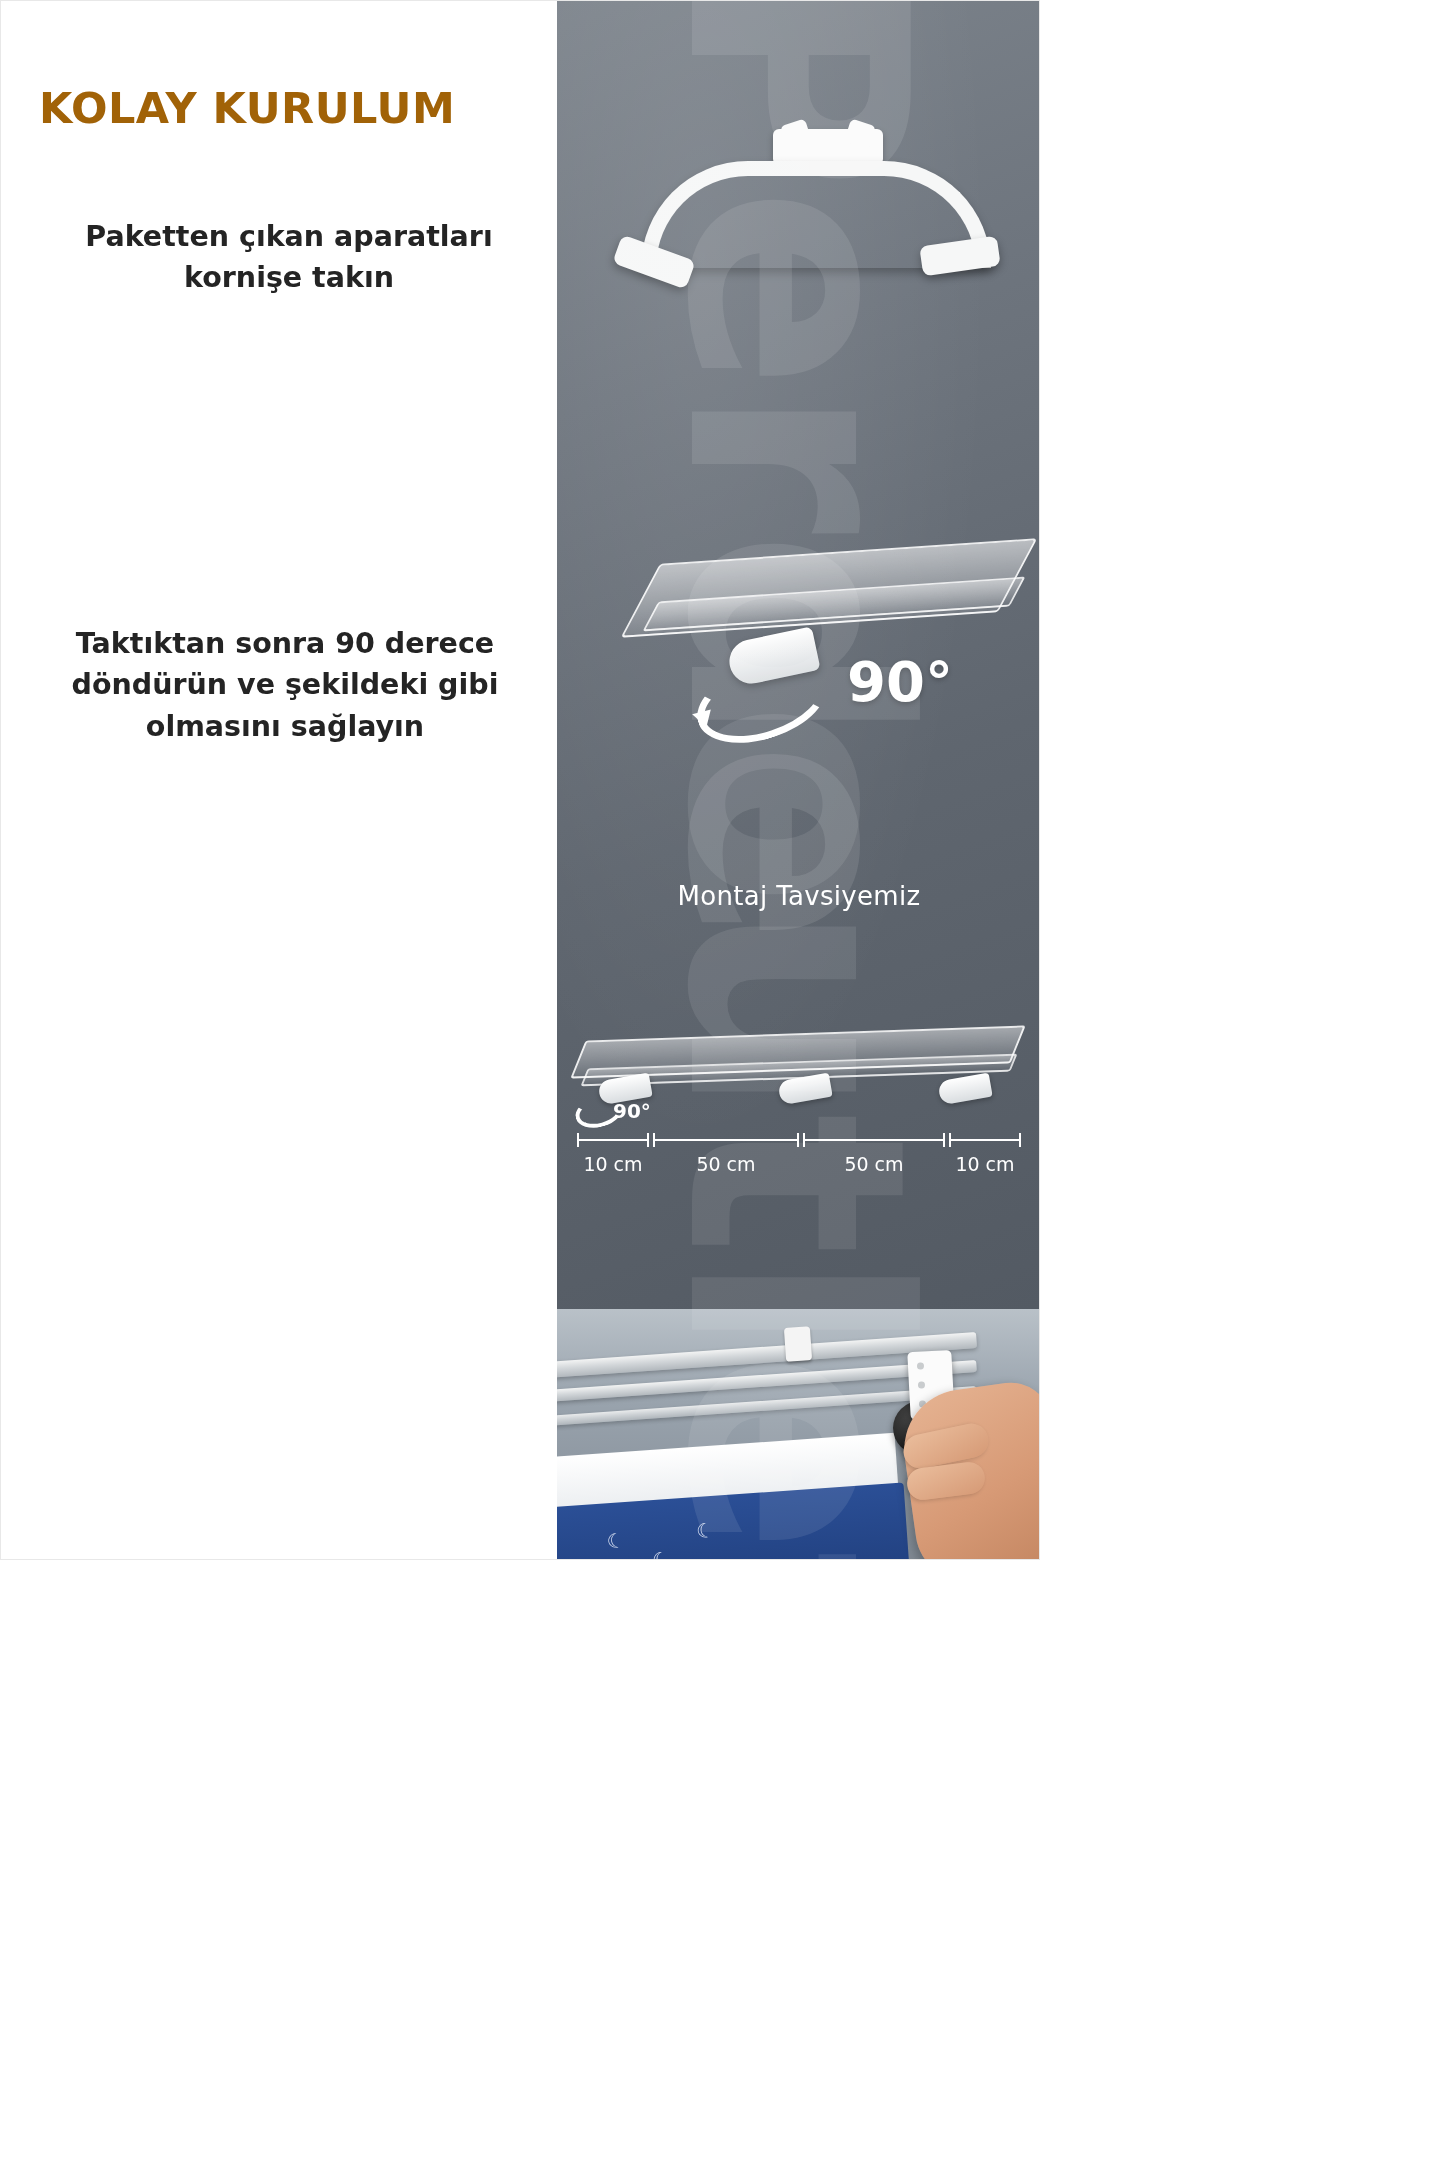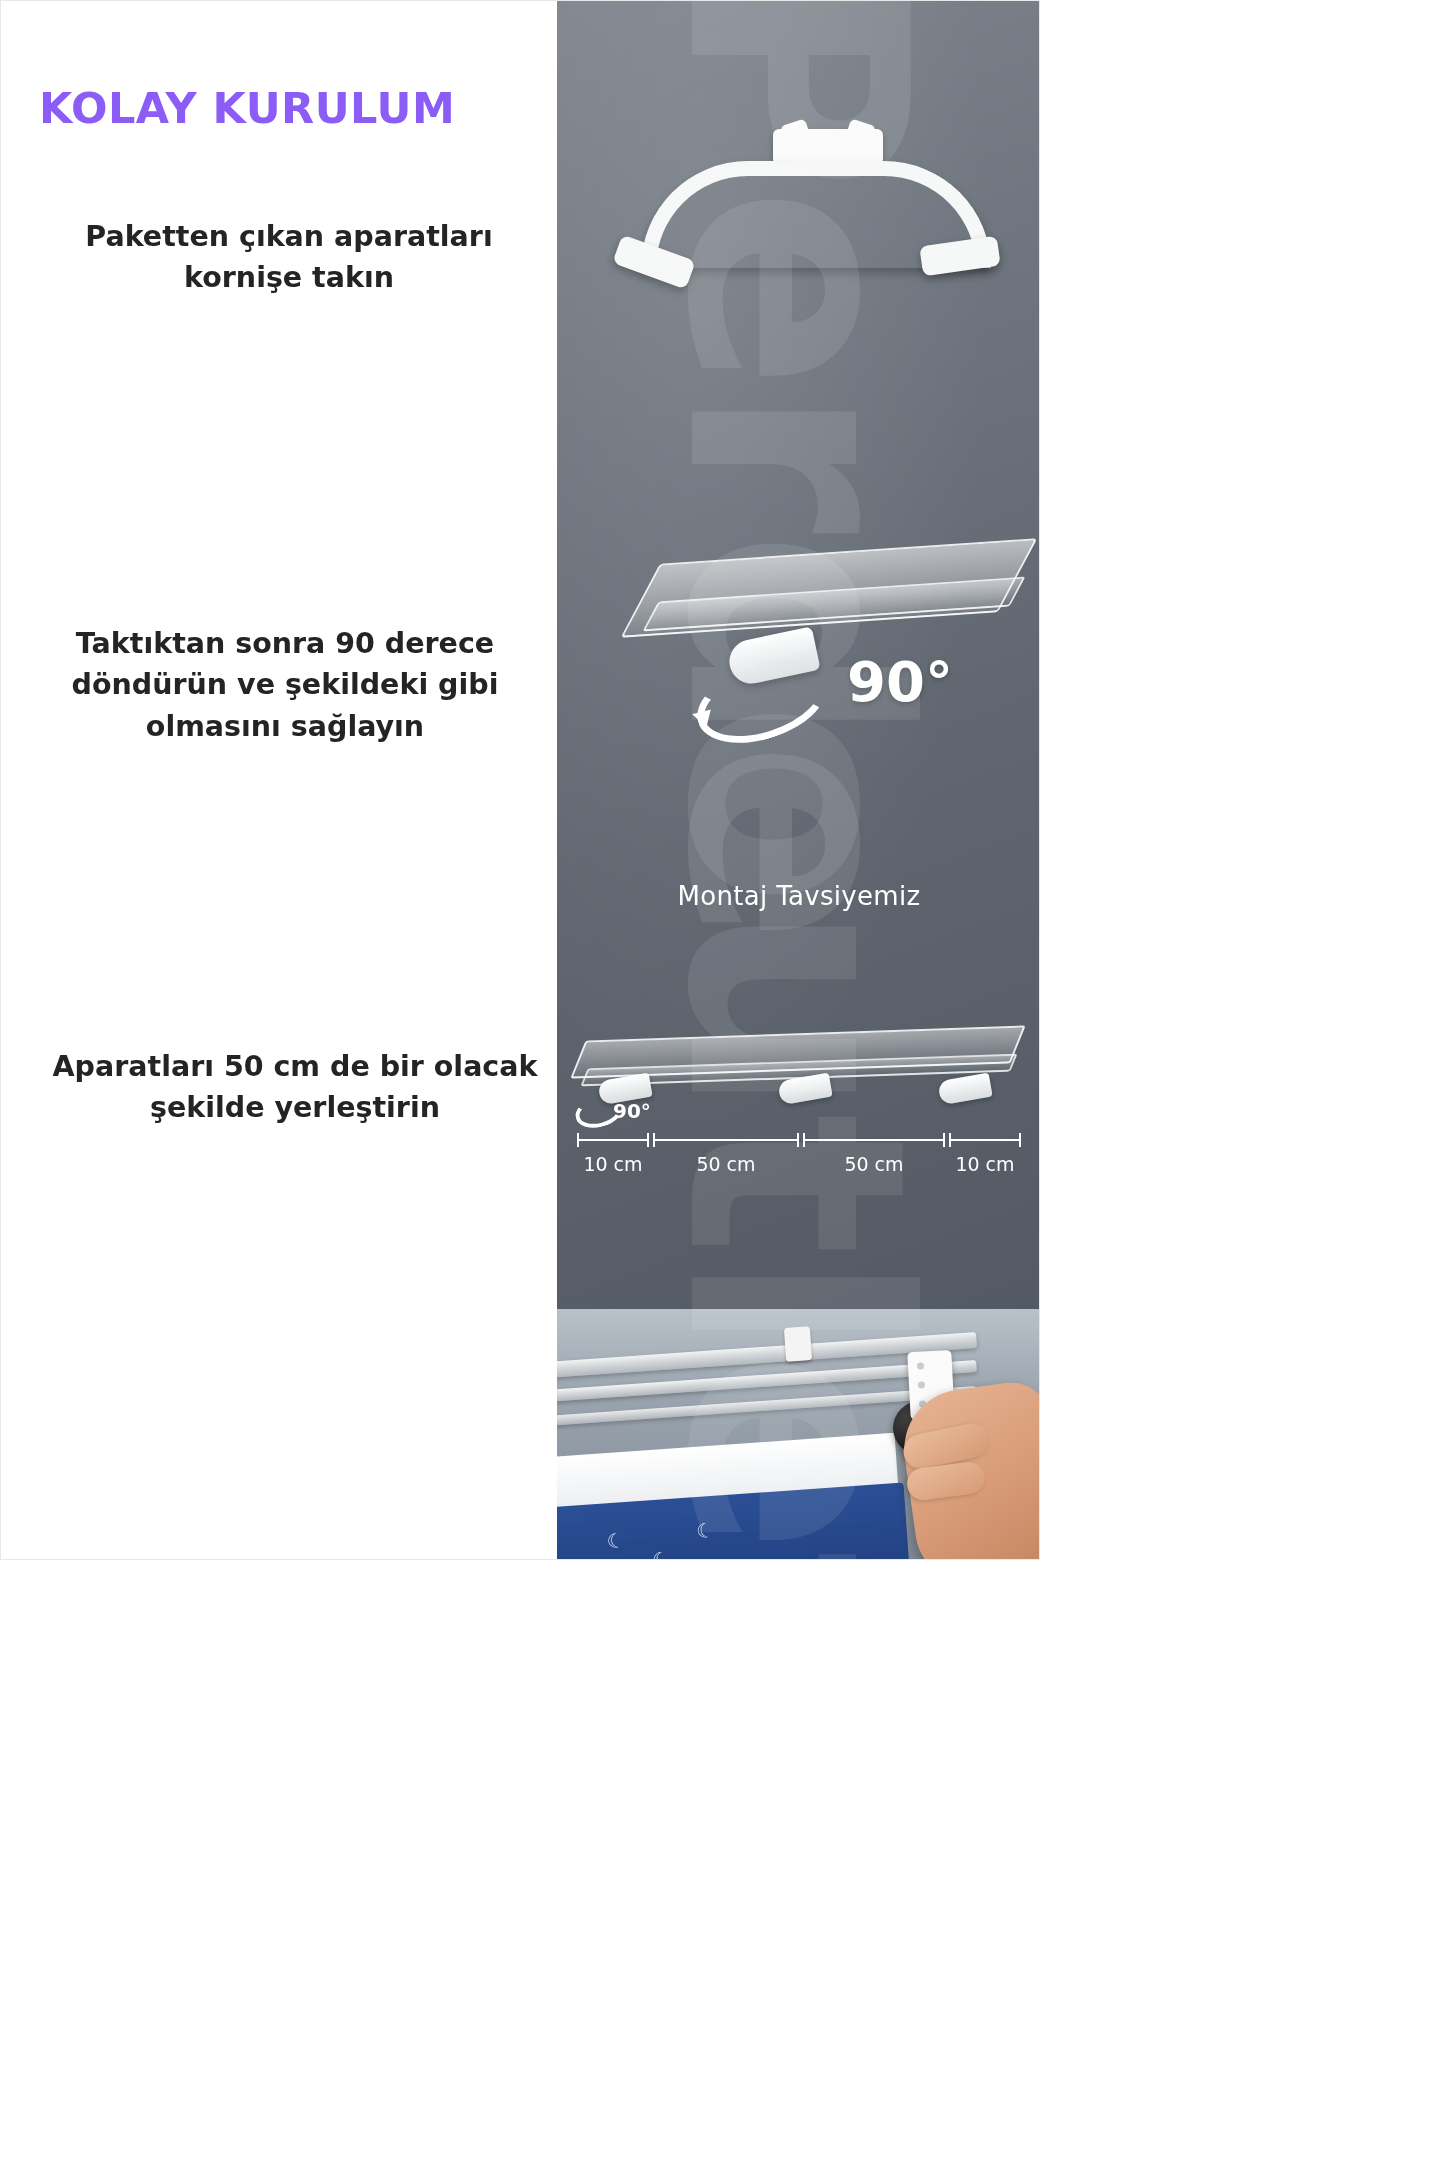--- a/index.html
+++ b/index.html
@@ -78,21 +78,21 @@
     background: #ffffff;
     z-index: 3;
   }
   .title {
     position: absolute;
     left: 38px;
     top: 82px;
     font-size: 43px;
     font-weight: 700;
     letter-spacing: 0.5px;
-    color: #8b5cf6;
+    color: #a16207;
     font-family: "DejaVu Sans", sans-serif;
   }
   .step-text {
     position: absolute;
     font-size: 28.5px;
     font-weight: 700;
     line-height: 1.45;
     color: #242424;
     font-family: "DejaVu Sans", sans-serif;
     width: 500px;
@@ -526,16 +526,15 @@
     <div class="wm-text wm-1">Perde</div>
     <div class="wm-text wm-2">outlet</div>
     <div class="wm-text wm-3">Perde</div>
     <div class="wm-text wm-4">outlet</div>
   </div>
 
   <div class="left-col">
     <div class="title">KOLAY KURULUM</div>
     <div class="step-text step-1">Paketten çıkan aparatları kornişe takın</div>
     <div class="step-text step-2">Taktıktan sonra 90 derece döndürün ve şekildeki gibi olmasını sağlayın</div>
-    <div class="step-text step-3">Aparatları 50 cm de bir olacak şekilde yerleştirin</div>
   </div>
 
 </div>
 
 </body></html>

